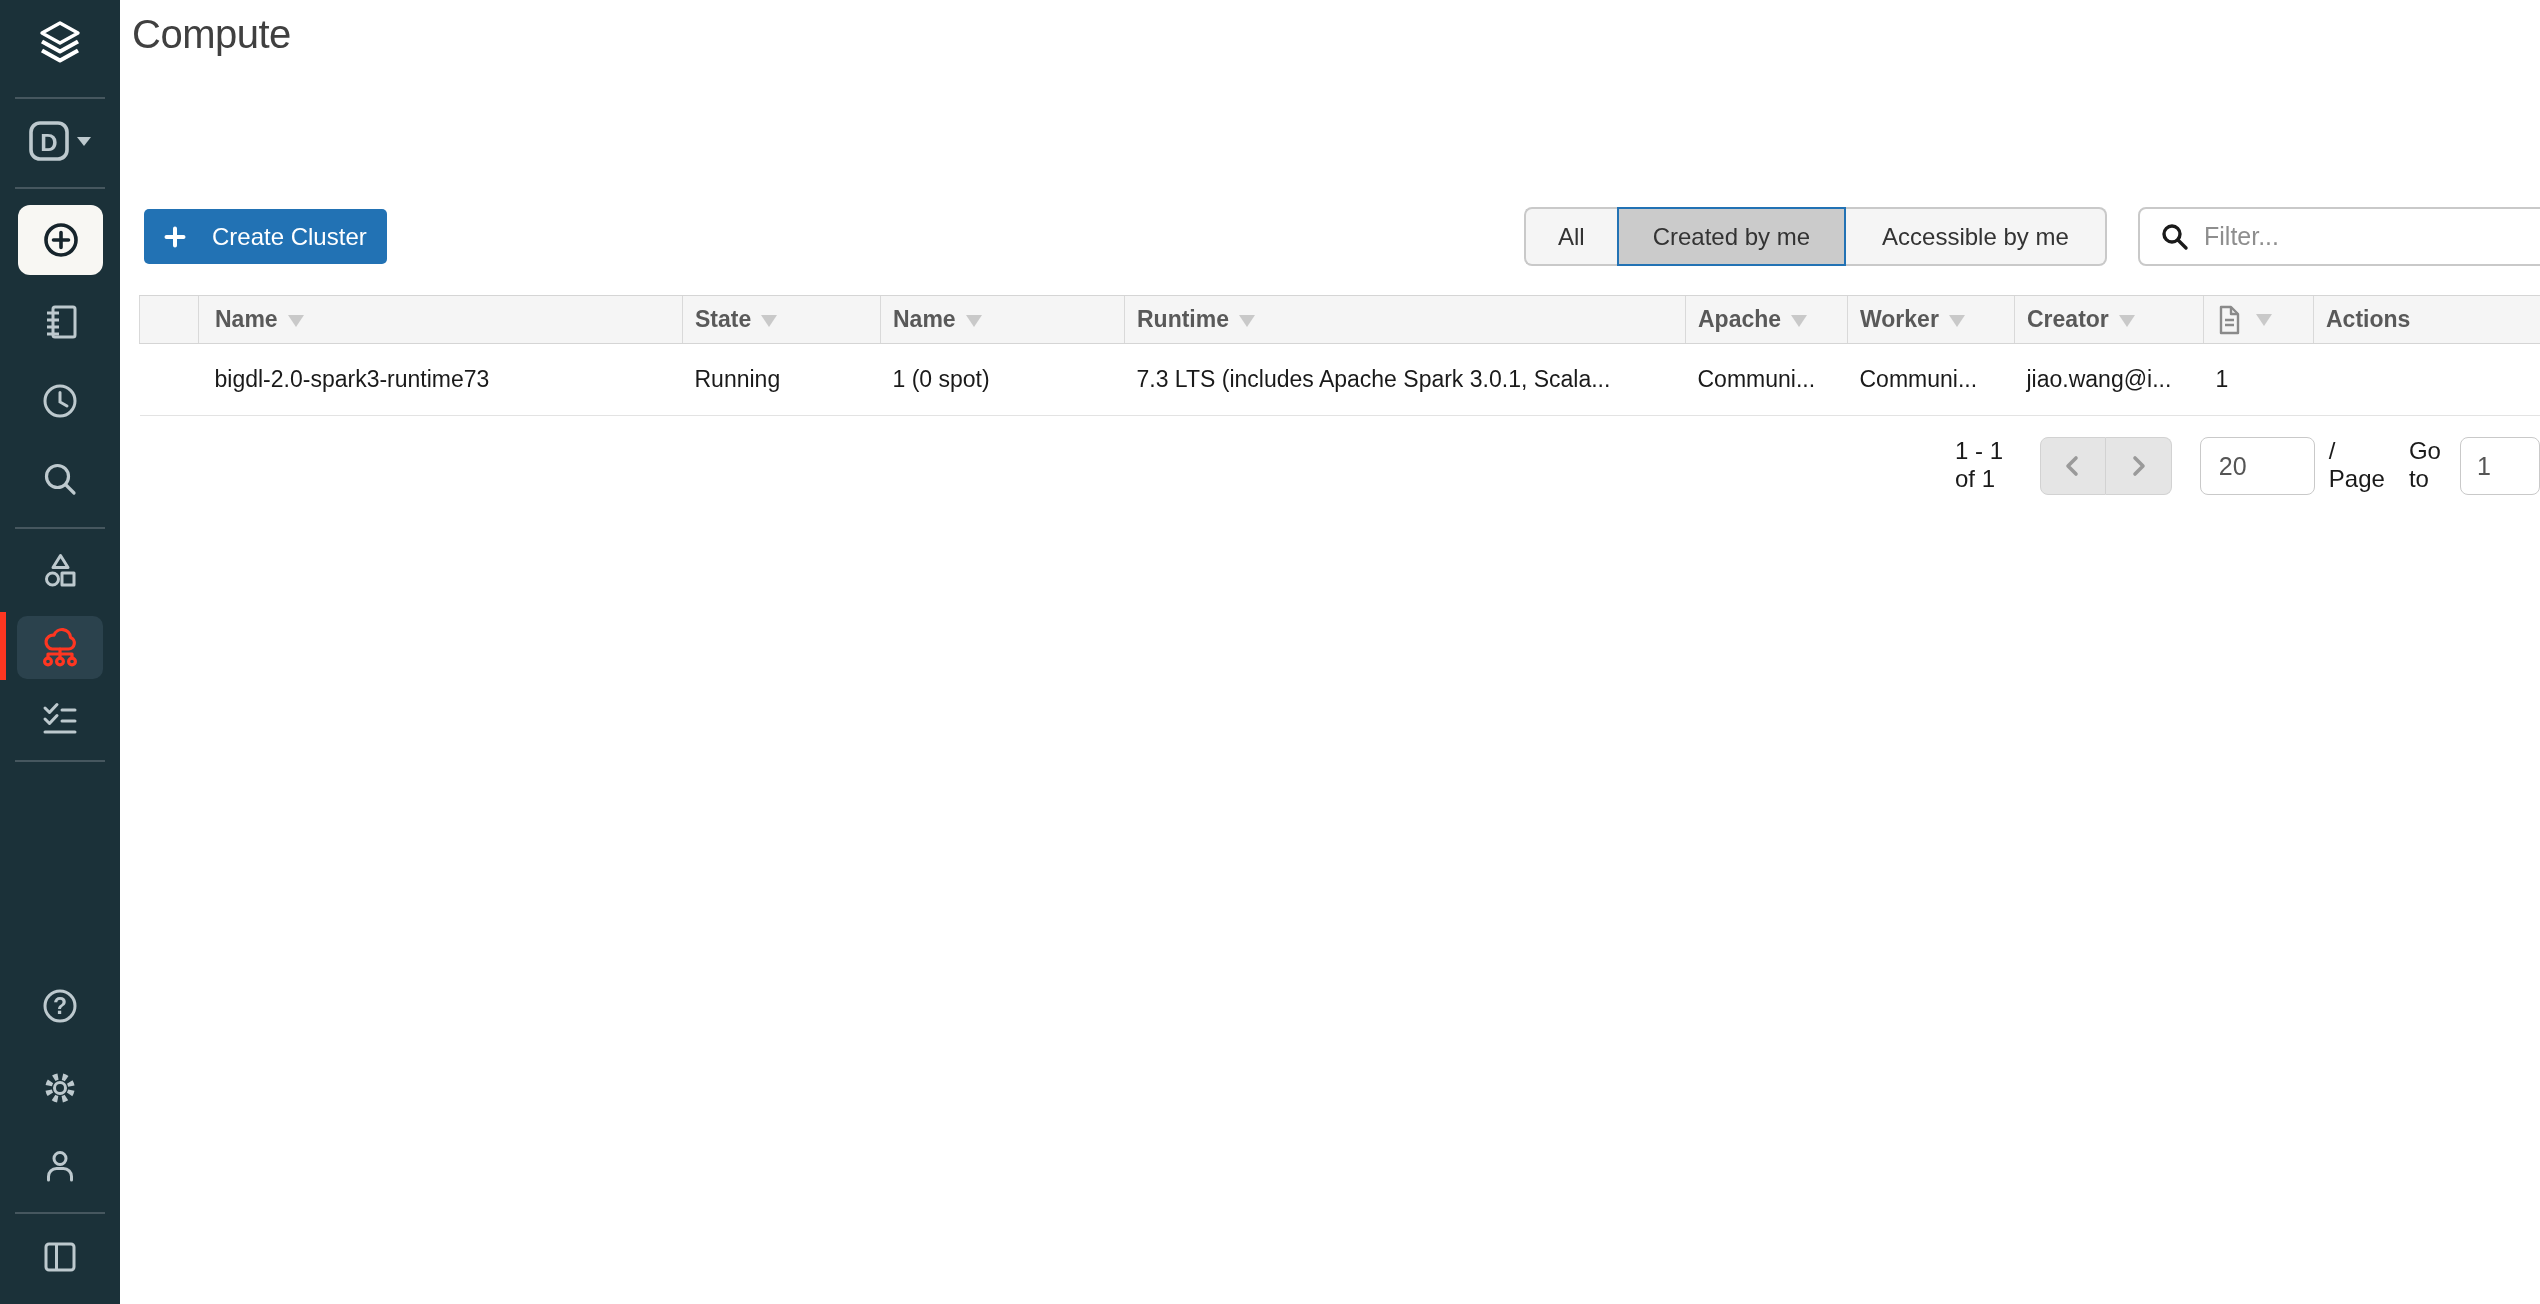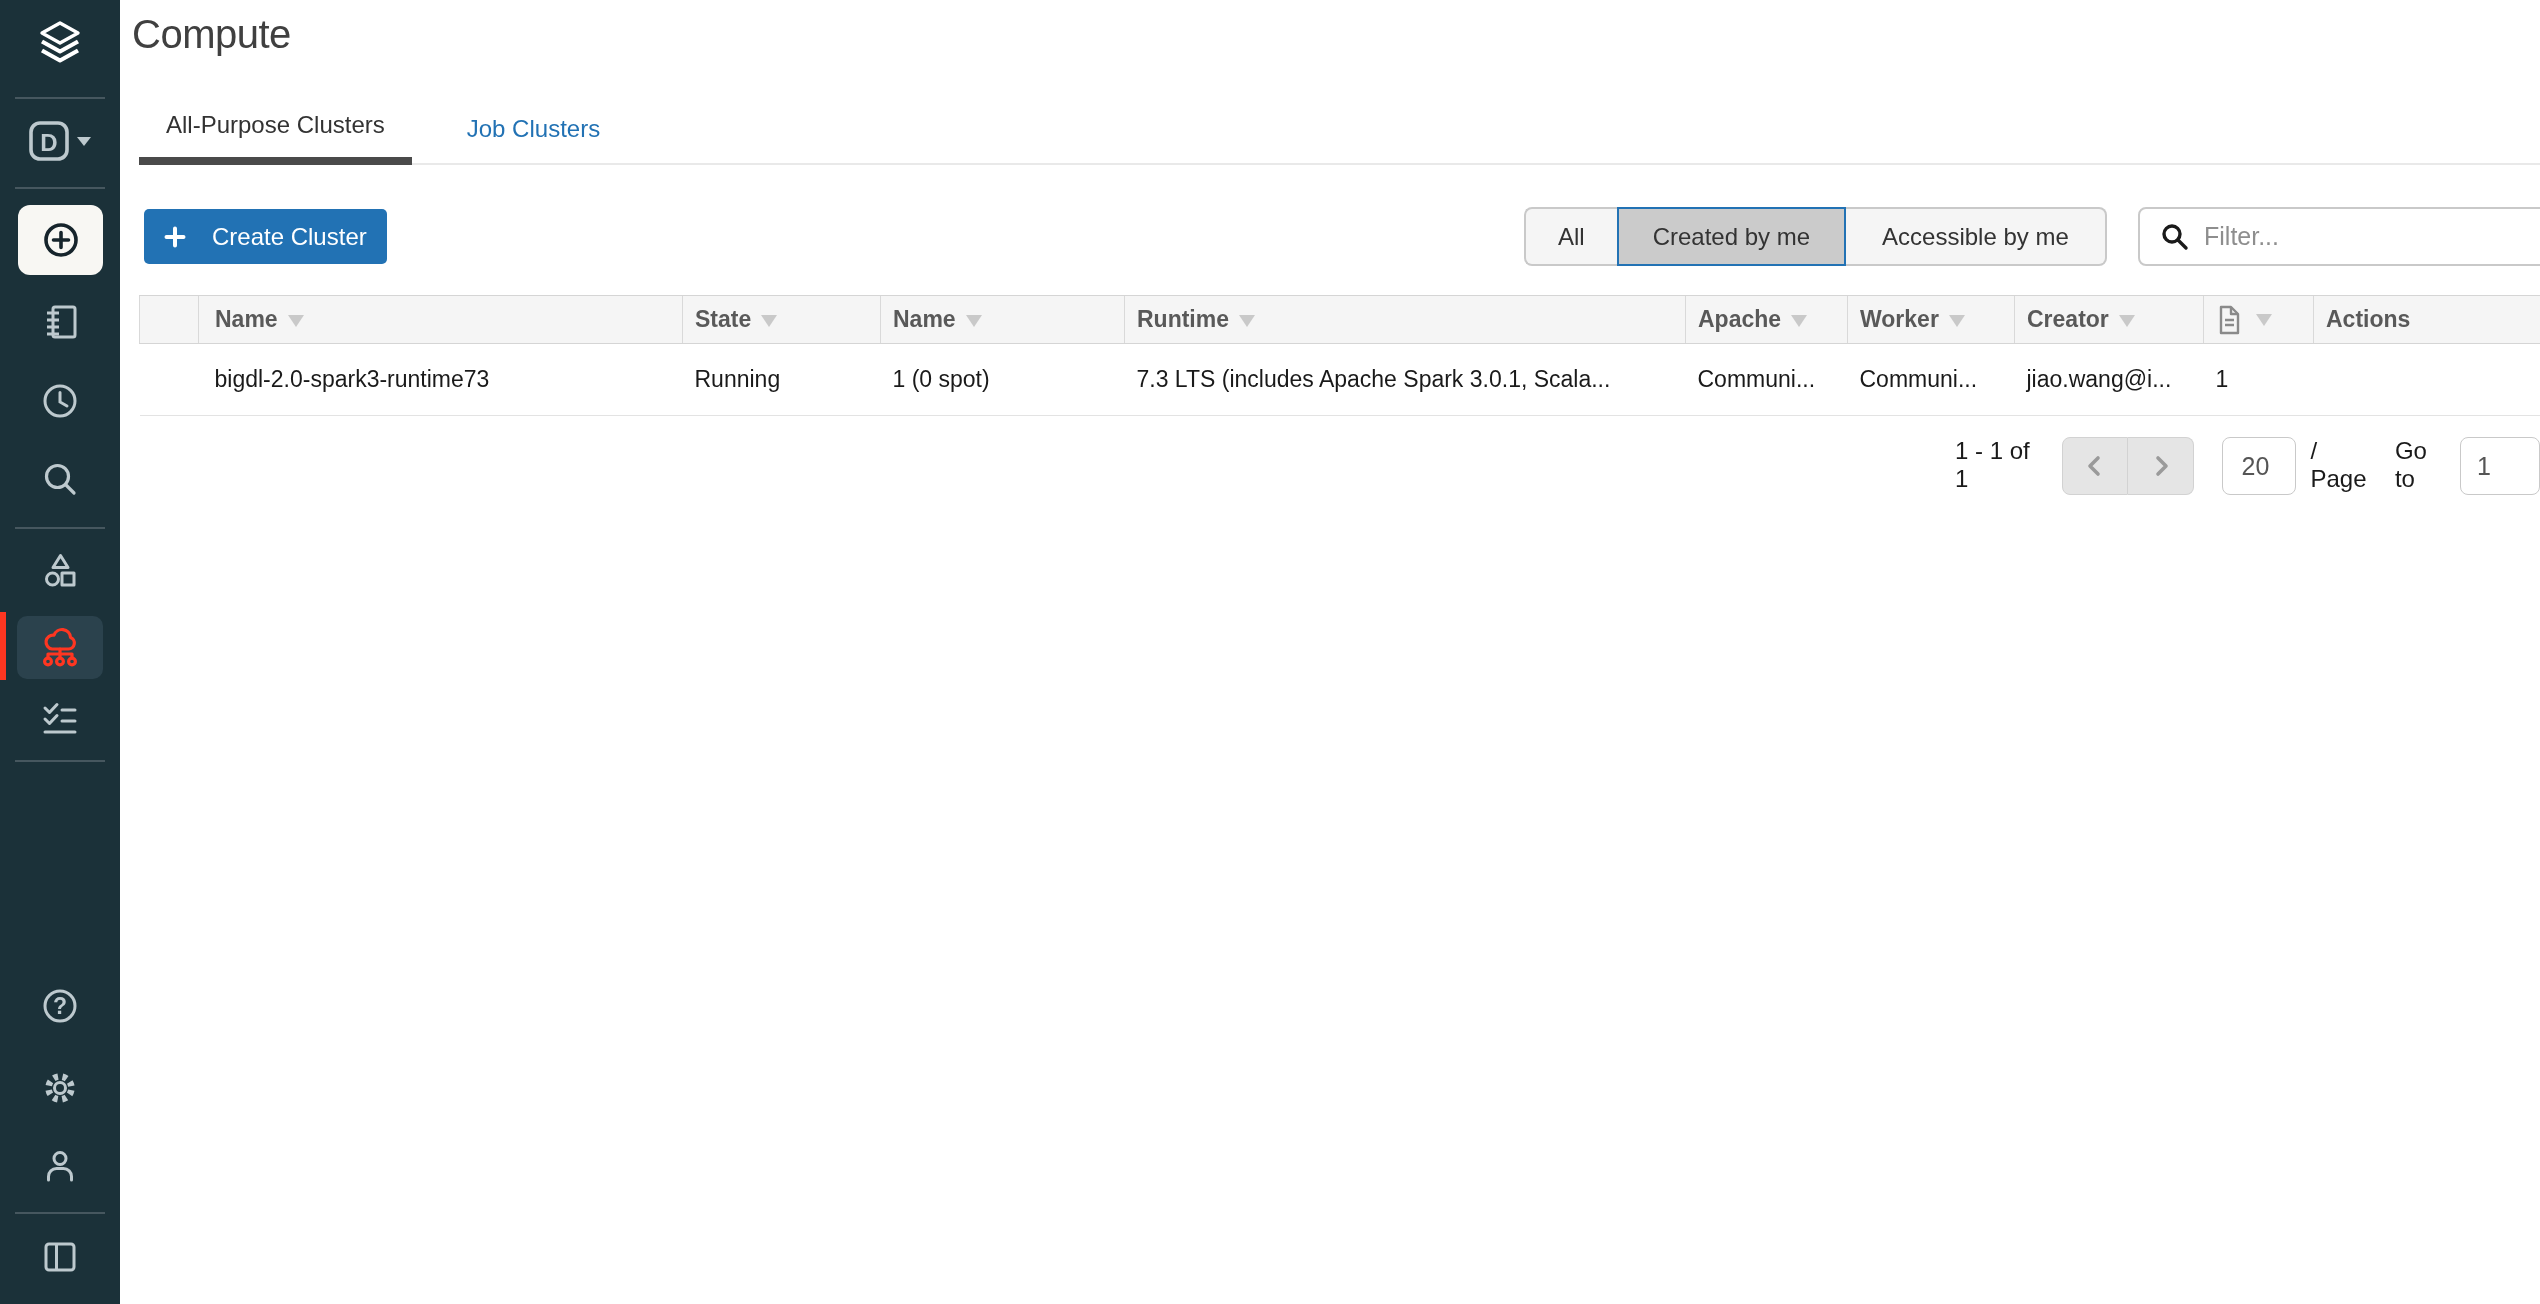--- a/index.html
+++ b/index.html
@@ -45,21 +45,21 @@
   .status-cell { padding:0 !important; text-align:center; }
   .status-dot { width:20px; height:20px; border-radius:50%; background:#2DAD68; margin:0 auto; }
   .doc-caret-wrap { display:flex; align-items:center; gap:12px; }
 
   
   .pagination { position:absolute; left:1955px; top:437px; height:58px; display:flex; align-items:flex-start; font-size:24px; color:#1A1A1A; }
   .pager { display:flex; margin-left:25px; }
   .pager button { width:66px; height:58px; background:#E5E5E5; border:1px solid #D2D2D2; display:flex; align-items:center; justify-content:center; cursor:pointer; }
   .pager .prev { border-radius:8px 0 0 8px; }
   .pager .next { border-radius:0 8px 8px 0; border-left:none; }
-  .psize { margin-left:28px; width:74px; height:58px; border:1px solid #C9C9C9; border-radius:8px; font-size:25px; color:#555; padding-left:18px; outline:none; font-family:inherit; }
+  .psize { margin-left:28px; width:115px; height:58px; border:1px solid #C9C9C9; border-radius:8px; font-size:25px; color:#555; padding-left:18px; outline:none; font-family:inherit; }
   .ppage { margin-left:14px; }
   .goto-label { margin-left:24px; }
   .goto-input { margin-left:14px; width:80px; height:58px; border:1px solid #C9C9C9; border-radius:8px; font-size:25px; color:#555; padding-left:16px; outline:none; font-family:inherit; }
 </style>
 </head>
 <body>
 
 <div id="app">
 
   <aside id="sidebar">
@@ -173,28 +173,20 @@
     <div class="snav" style="top:1237px; height:40px;">
       <svg width="40" height="40" viewBox="0 0 40 40" fill="none" stroke="currentColor" stroke-width="3">
         <rect x="6" y="7" width="28" height="26" rx="3"></rect>
         <path d="M16.5 7 V33"></path>
       </svg>
     </div>
   </aside>
 
   <h1 class="page-title">Compute</h1>
 
-  <div class="tabs">
-    <div class="tab active">
-      <span>All-Purpose Clusters</span>
-    </div>
-    <div class="tab link">
-      <span>Job Clusters</span>
-    </div>
-  </div>
 
   <button class="create-btn">
     <svg width="22" height="22" viewBox="0 0 22 22" fill="none" stroke="#ffffff" stroke-width="4" stroke-linecap="round">
       <path d="M11 2.5 V19.5 M2.5 11 H19.5"></path>
     </svg>
     <span>Create Cluster</span>
   </button>
 
   <div class="segmented">
     <div class="seg seg-all">

